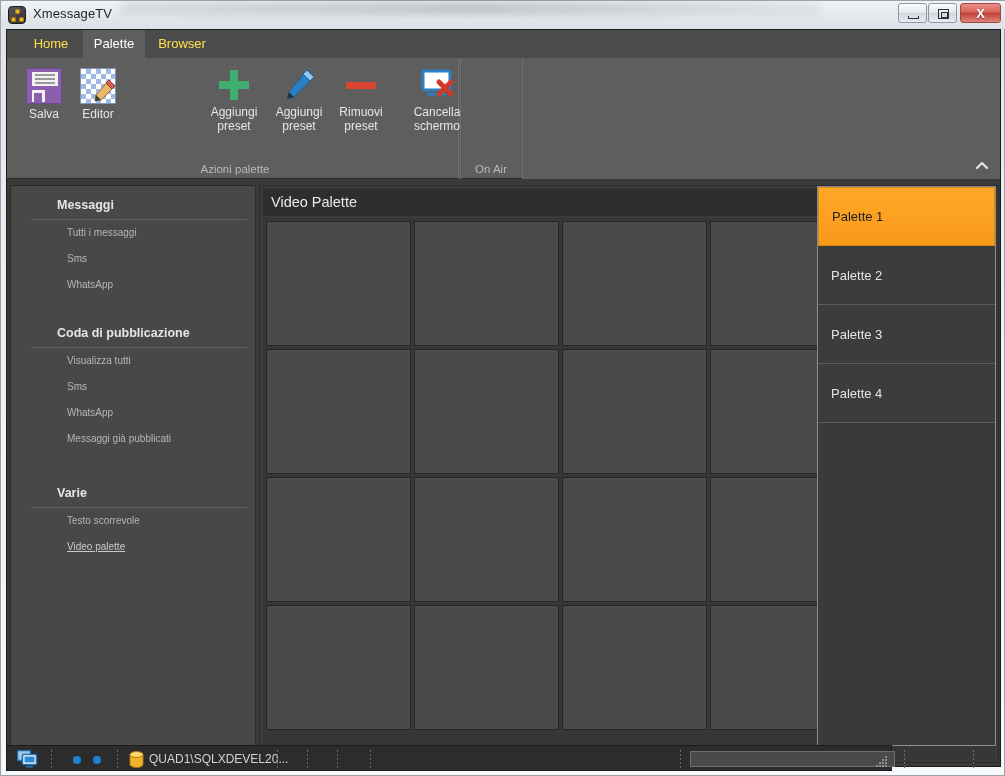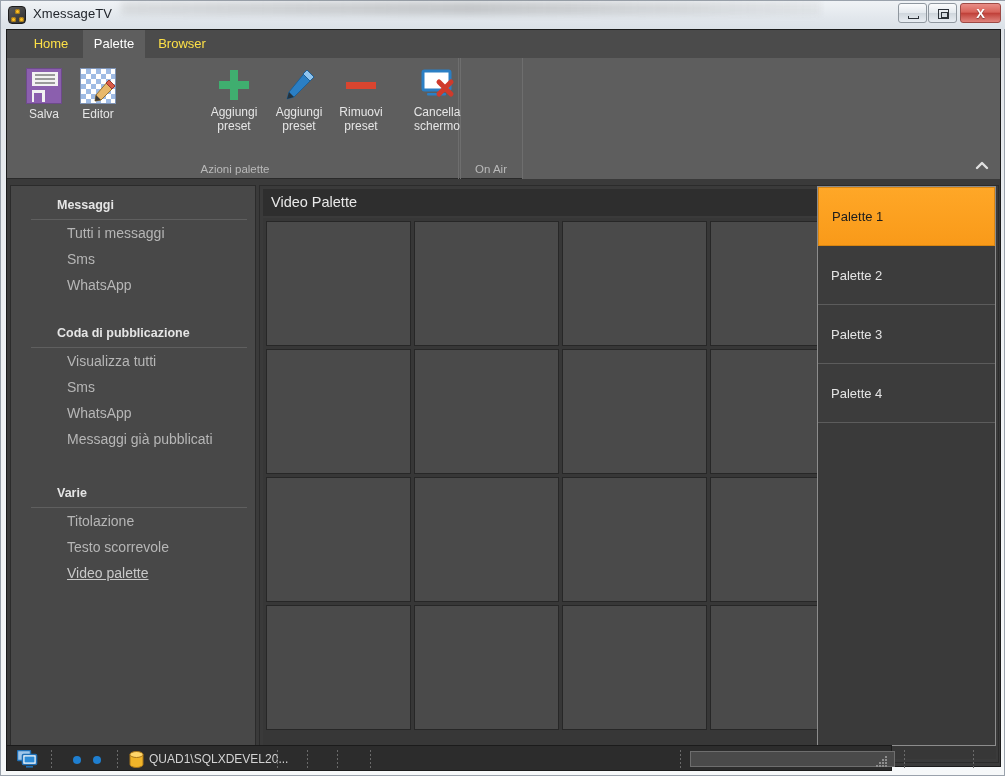--- a/index.html
+++ b/index.html
@@ -225,21 +225,21 @@
   .nav-section { position: absolute; left: 0; width: 246px; }
   #sec-messaggi { top: 12px; }
   #sec-coda     { top: 140px; }
   #sec-varie    { top: 300px; }
   .nav-head {
     font-size: 12.5px; font-weight: bold; color: #e5e5e5;
     padding-left: 46px; padding-bottom: 7px;
   }
   .nav-rule { height: 1px; background: #5f5f5f; margin: 0 10px 0 20px; }
   .nav-item {
-    font-size: 14px; color: #b6b6b6;
+    font-size: 10px; color: #b6b6b6;
     padding: 5px 0 5px 56px;
     cursor: default; line-height: 16px;
   }
   .nav-item:first-of-type { padding-top: 14px; }
   .nav-item.active { color: #c9c9c9; }
   .nav-item.active span { text-decoration: underline; }
 
   
   #palette-pane {
     position: absolute; left: 252px; top: 5px;
@@ -477,23 +477,20 @@
             <span>WhatsApp</span>
           </div>
           <div class="nav-item">
             <span>Messaggi già pubblicati</span>
           </div>
         </div>
 
         <div class="nav-section" id="sec-varie">
           <div class="nav-head">Varie</div>
           <div class="nav-rule"></div>
-          <div class="nav-item">
-            <span>Titolazione</span>
-          </div>
           <div class="nav-item">
             <span>Testo scorrevole</span>
           </div>
           <div class="nav-item active">
             <span>Video palette</span>
           </div>
         </div>
       </div>
 
       <div id="palette-pane">

